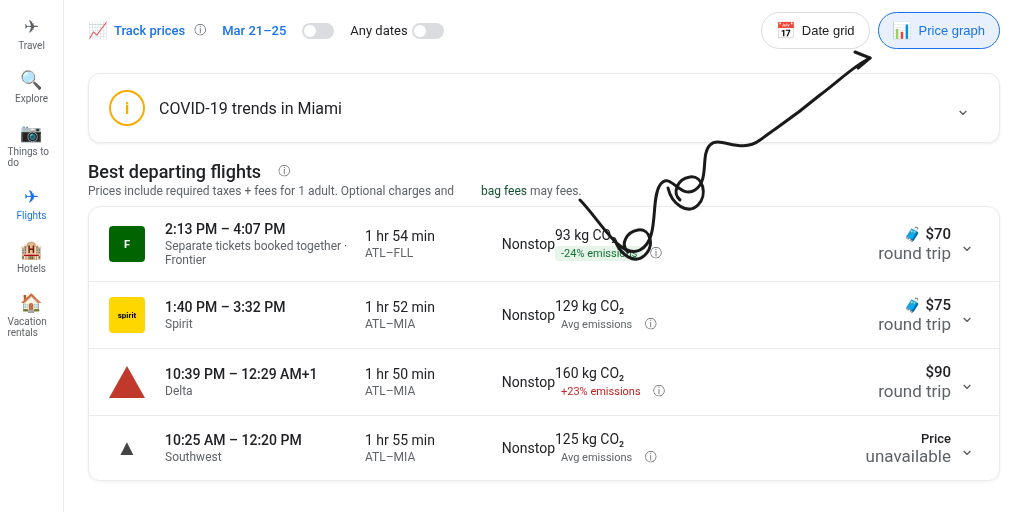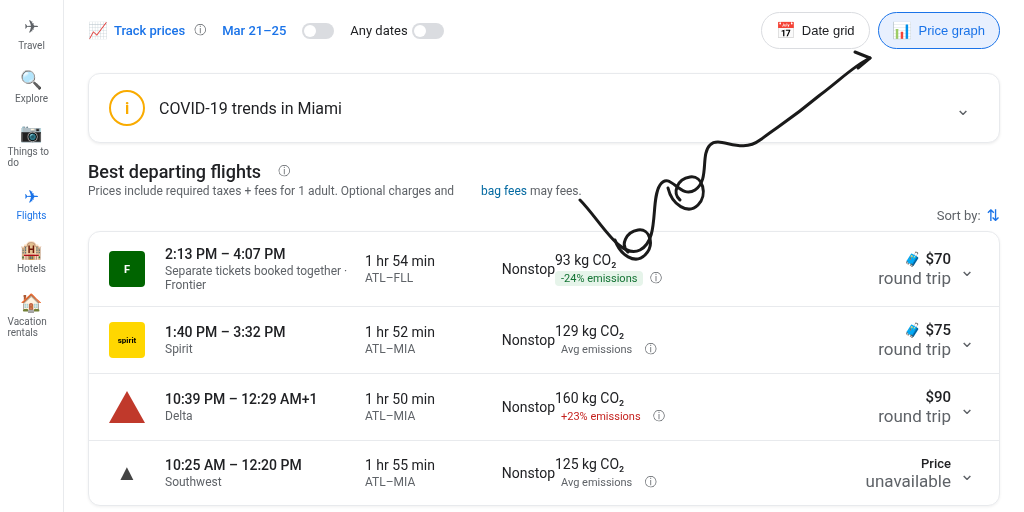--- a/index.html
+++ b/index.html
@@ -166,21 +166,21 @@
       align-items: center;
       gap: 14px;
     }
     .section-subtitle {
       font-size: 12px;
       color: #5f6368;
       margin-top: 2px;
       margin-bottom: 8px;
     }
     .section-subtitle a {
-      color: #0369a1;
+      color: #14532d;
       text-decoration: none;
       padding-left: 24px;
     }
     .sort-row {
       display: flex;
       align-items: center;
       justify-content: flex-end;
       margin-bottom: 6px;
     }
     .sort-label {
@@ -453,24 +453,20 @@
           <span>Best departing flights</span>
           <span class="info-icon">ⓘ</span>
         </div>
         <div class="section-subtitle">
           <span>Prices include required taxes + fees for 1 adult. Optional charges and</span>
           <a>bag fees</a>
           <span>may fees.</span>
         </div>
       </div>
 
-      <div class="sort-row">
-        <span class="sort-label">Sort by:</span>
-        <span class="sort-icon">⇅</span>
-      </div>
 
       <div class="flights-list">
 
         <div class="flight-row">
           <div class="airline-logo">
             <div class="frontier-logo">F</div>
           </div>
           <div class="flight-times">
             <div class="flight-time-main">2:13 PM – 4:07 PM</div>
             <div class="flight-carrier">Separate tickets booked together · Frontier</div>

